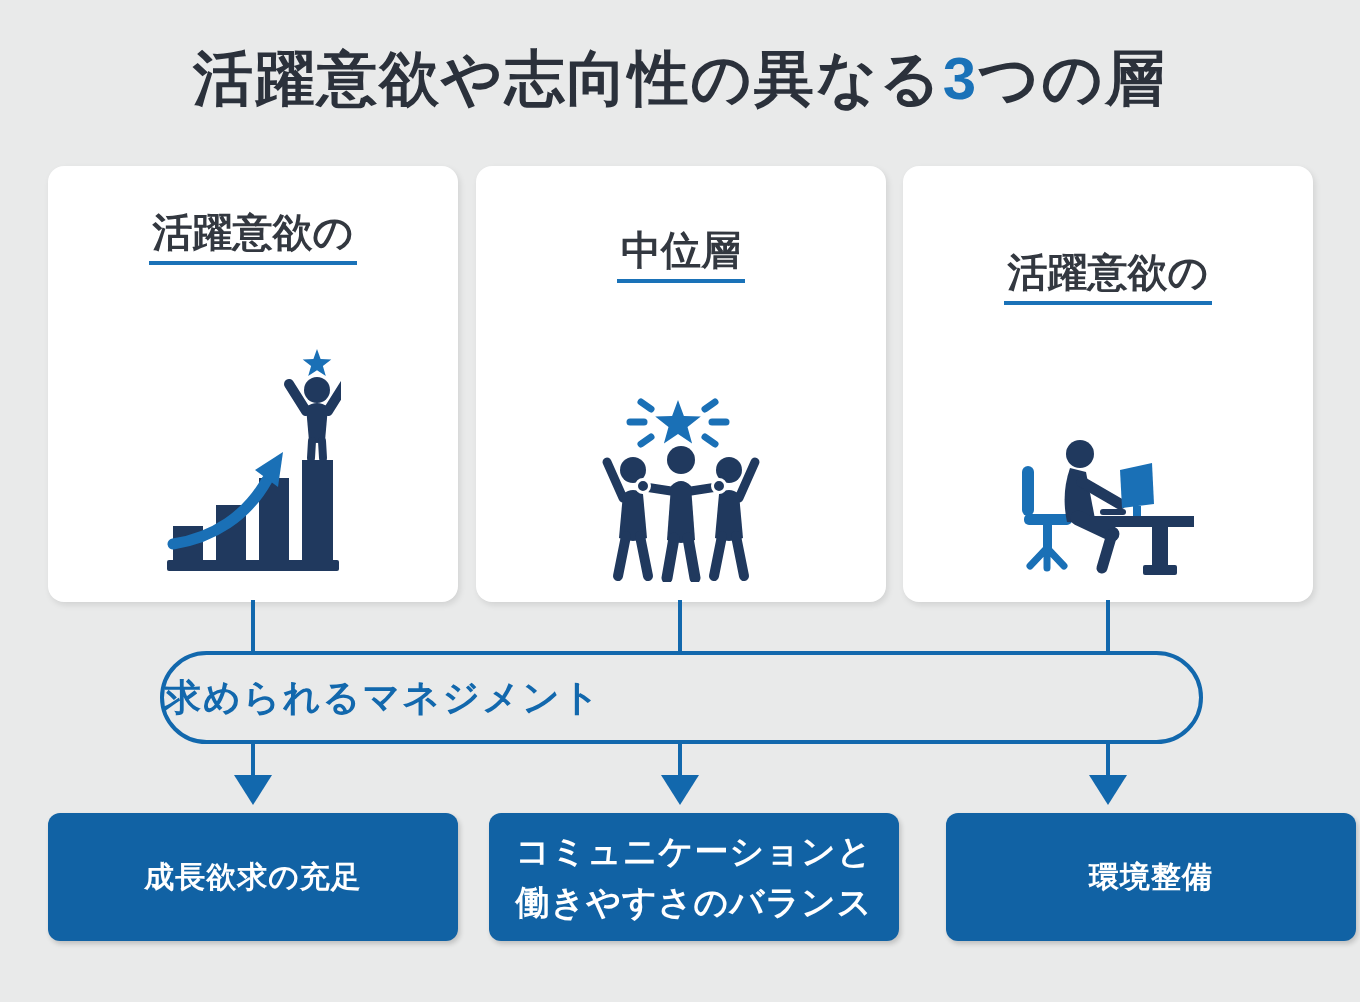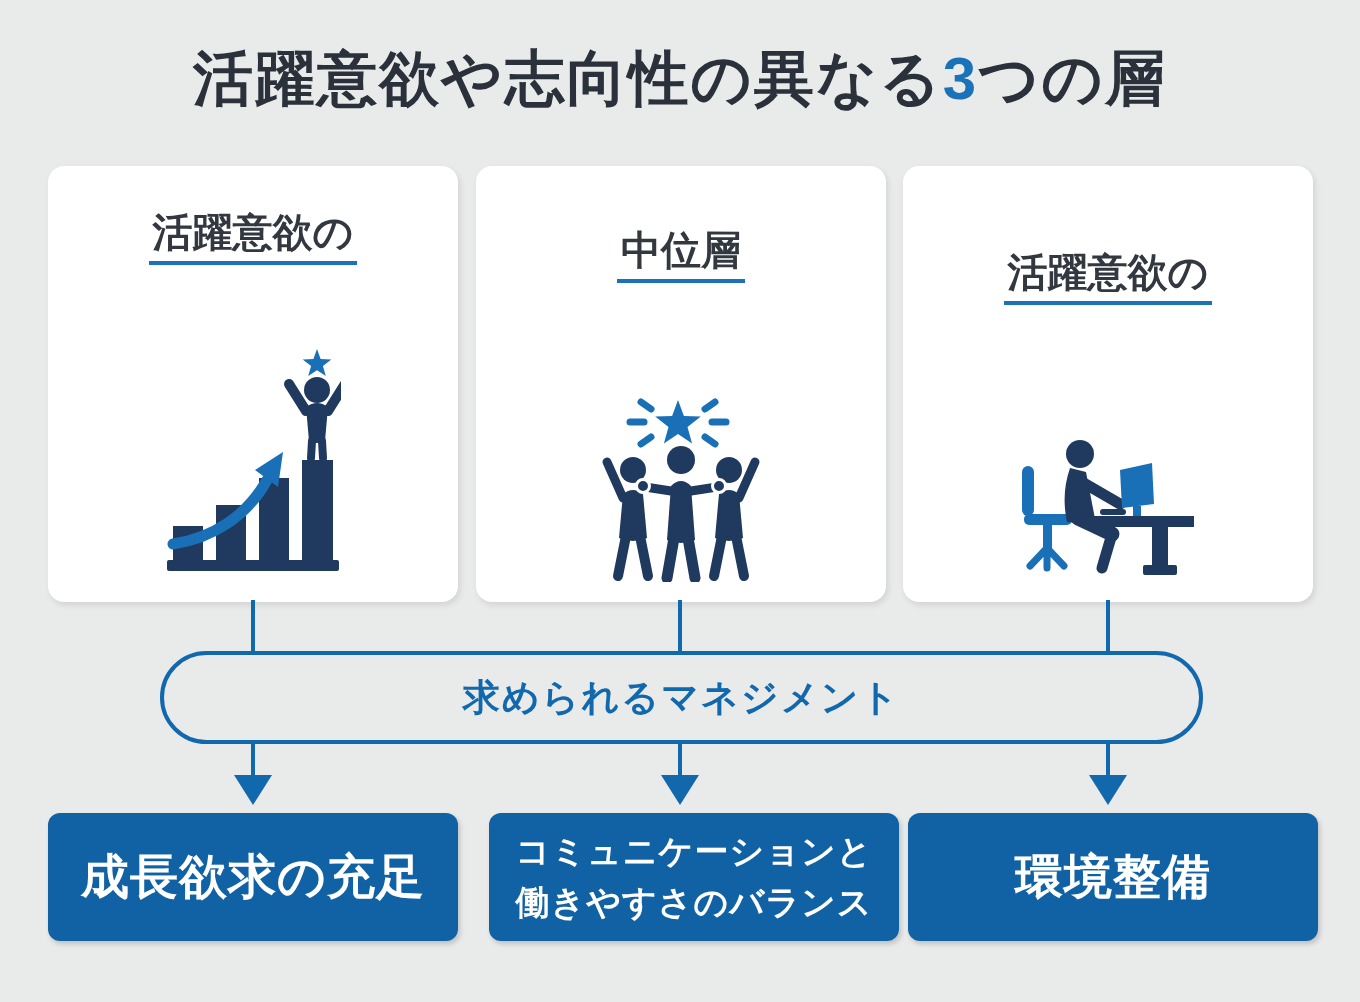--- a/index.html
+++ b/index.html
@@ -66,37 +66,37 @@
     border-right:19px solid transparent;
     border-top:30px solid #1268ad;
   }
   .ah-a{left:234px;} .ah-b{left:661px;} .ah-c{left:1089px;}
 
   
   .pill{
     position:absolute;left:160px;top:651px;width:1043px;height:93px;
     box-sizing:border-box;
     border:4px solid #1268ad;border-radius:50px;
-    display:flex;align-items:center;justify-content:center;
+    display:flex;align-items:center;
     font-size:37px;font-weight:bold;color:#1268ad;letter-spacing:2px;
     background:transparent;
   }
 
   
   .outcome{
     position:absolute;top:813px;width:410px;height:128px;
     background:#1162a4;border-radius:12px;
     box-shadow:2px 3px 5px rgba(0,0,0,0.18);
     display:flex;flex-direction:column;align-items:center;justify-content:center;
     color:#ffffff;font-weight:bold;text-align:center;
-    font-size:48px;letter-spacing:1px;
+    font-size:30px;letter-spacing:1px;
   }
   .outcome.o1{left:48px;}
   .outcome.o2{left:476px;font-size:34px;line-height:1.5;margin-left:13px;}
-  .outcome.o3{left:908px;}
+  .outcome.o3{left:946px;}
 
   
   .navy{fill:#20395e;}
   .blue{fill:#1a70b6;}
   .nstroke{stroke:#20395e;fill:none;}
   .bstroke{stroke:#1a70b6;fill:none;}
 </style>
 </head>
 <body>
 

